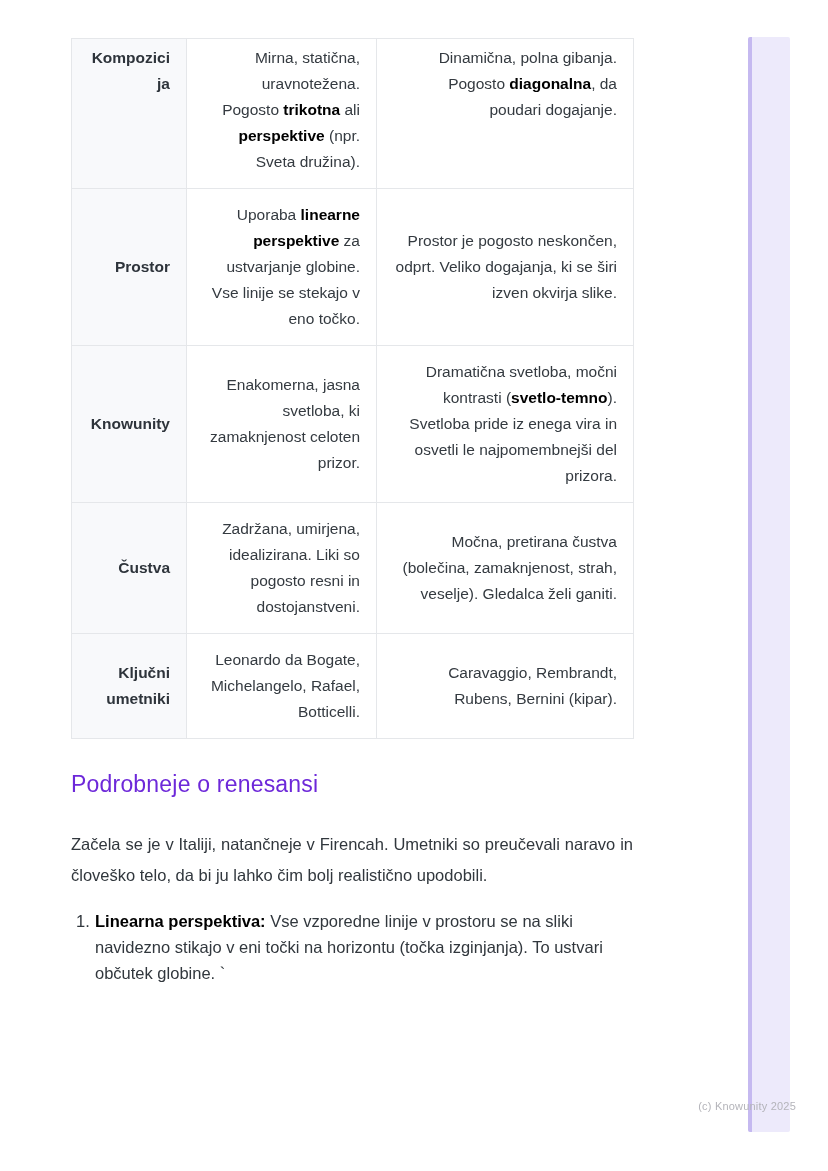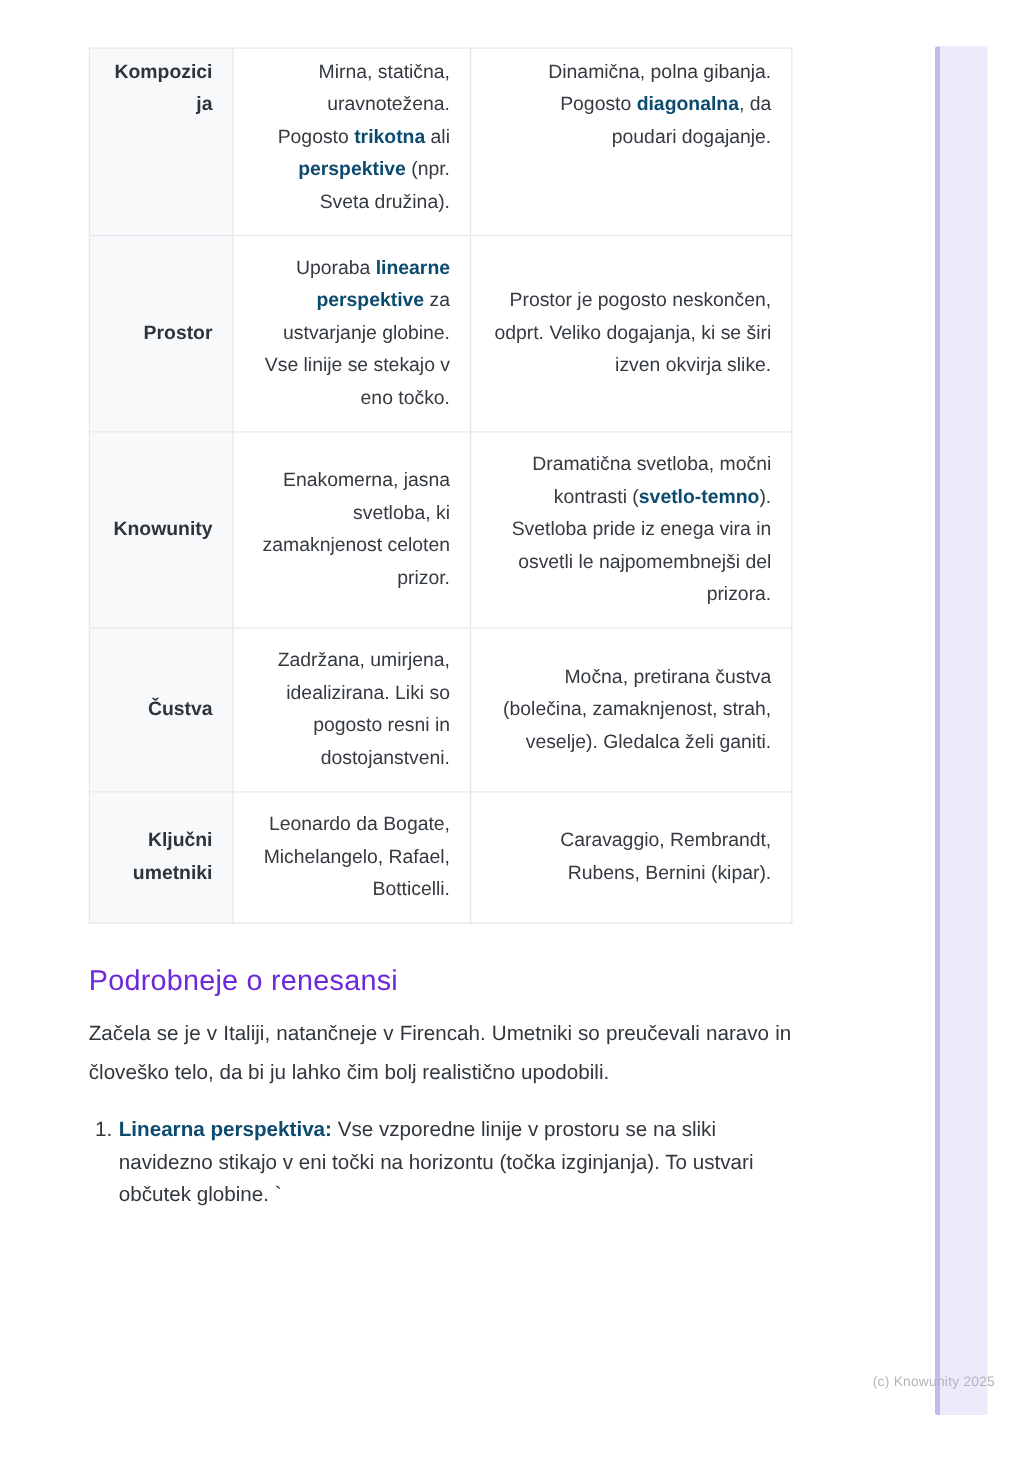--- a/index.html
+++ b/index.html
@@ -58,36 +58,36 @@
     background: #f8f9fb;
     font-weight: 700;
     color: #2e343b;
   }
   table.cmp tr.top th, table.cmp tr.top td {
     vertical-align: top;
     padding-top: 6px;
   }
   table.cmp strong, .list strong {
     font-weight: 700;
-    color: #0c4a6e;
+    color: #000000;
   }
 
   
   h2.section-heading {
     margin: 31px 0 0 0;
     font-size: 23px;
     line-height: 28px;
     font-weight: 500;
     color: #6d28d9;
     letter-spacing: 0.2px;
   }
 
   
   p.para {
-    margin: 14px 0 0 0;
+    margin: 31px 0 0 0;
     font-size: 16.5px;
     line-height: 31px;
     text-align: justify;
     color: #31373d;
   }
 
   
   .list {
     margin-top: 17px;
     padding-left: 5px;

